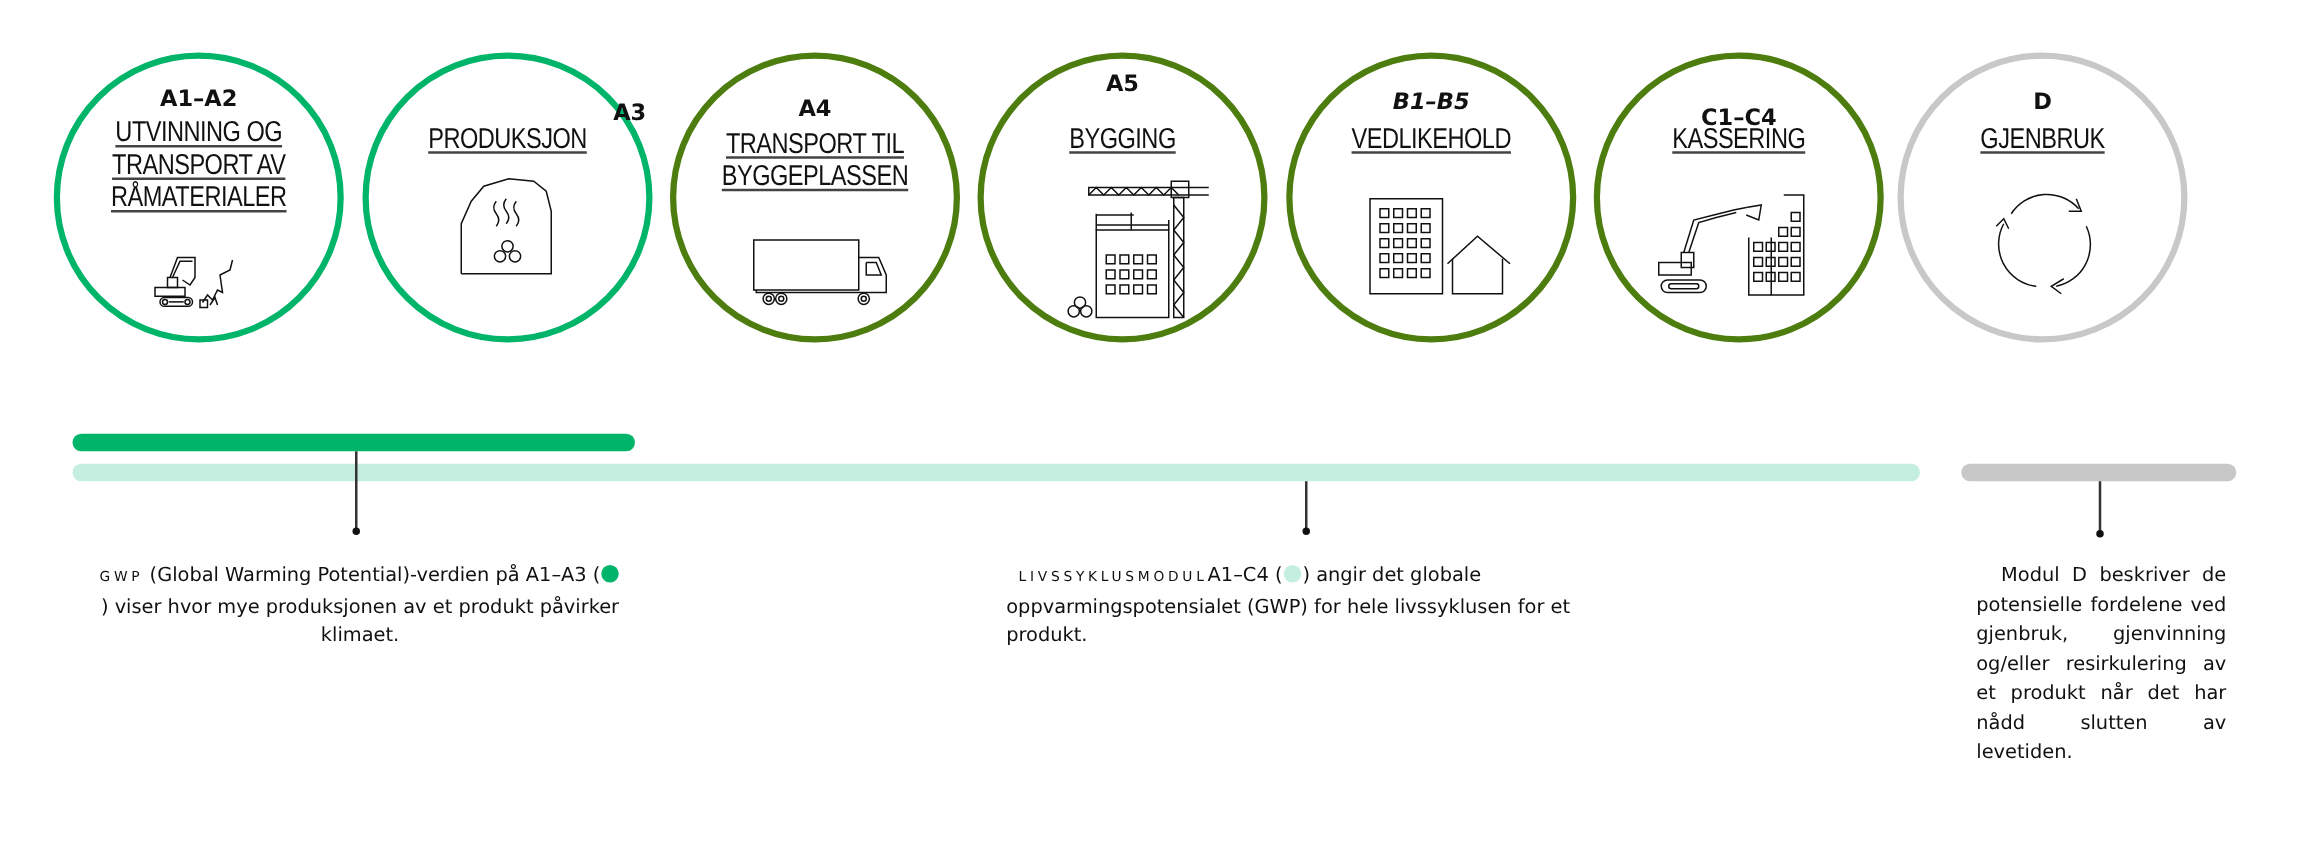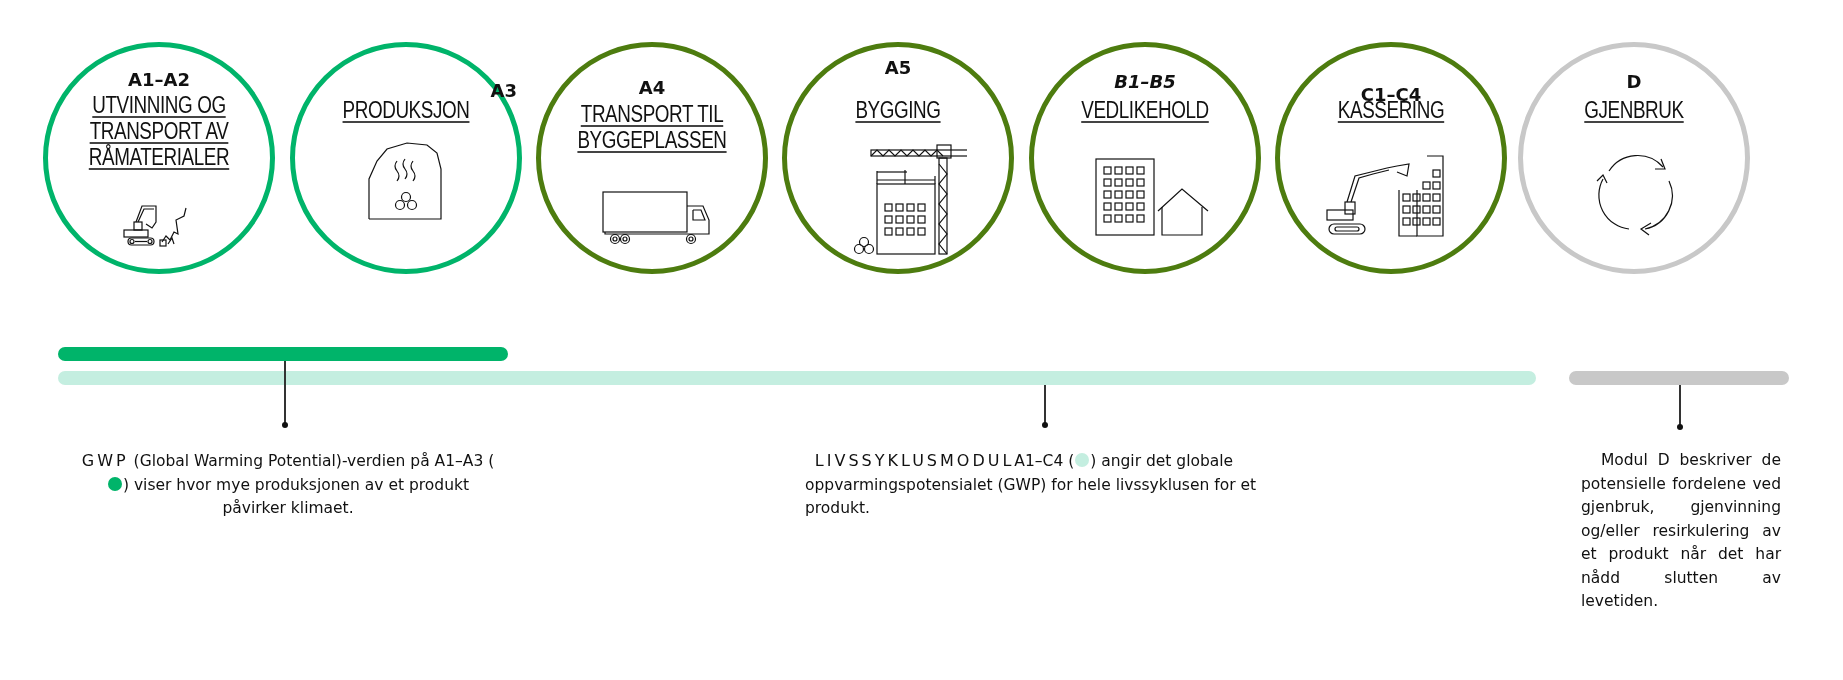--- a/index.html
+++ b/index.html
@@ -12,21 +12,21 @@
   .stage .title { position: absolute; left: 0; right: 0; text-align: center; font-family: "Liberation Sans Narrow", "Liberation Sans", sans-serif; font-size: 23px; line-height: 26px; color: #111; letter-spacing: -0.5px; transform: scaleX(0.82); transform-origin: center; }
   .stage .title span { text-decoration: underline; text-decoration-thickness: 1.5px; text-underline-offset: 3px; text-decoration-color: #444; }
   .stage svg.icon { position: absolute; }
   .bar { position: absolute; height: 14px; border-radius: 7px; }
   .bar.a13 { left: 58px; top: 347px; width: 450px; background: #00b46a; }
   .bar.a1c4 { left: 58px; top: 371px; width: 1478px; background: #c4eee0; }
   .bar.d { left: 1569px; top: 371px; width: 220px; background: #c8c8c8; }
   .connector { position: absolute; width: 2px; background: #333; }
   .connector .dot { position: absolute; left: -2px; bottom: -3px; width: 6px; height: 6px; border-radius: 50%; background: #111; }
   .note { position: absolute; font-family: "DejaVu Sans", sans-serif; font-size: 15.5px; line-height: 23.5px; color: #111; }
-  .note .caps { font-size: 16px; letter-spacing: 3px; text-align: center; }
+  .note .caps { font-size: 11px; letter-spacing: 3px; text-align: center; }
   .note .swatch { display: inline-block; width: 14px; height: 14px; border-radius: 50%; vertical-align: -1px; margin: 0 1px; }
   .note1 { left: 78px; top: 449px; width: 420px; text-align: center; }
   .note2 { left: 805px; top: 449px; width: 480px; text-align: left; }
   .note3 { left: 1581px; top: 449px; width: 200px; text-align: justify; }
 </style>
 </head>
 <body>
 
 <div class="stage active" style="left:43px;">
   <div class="code" style="top:22px;">A1–A2</div>

